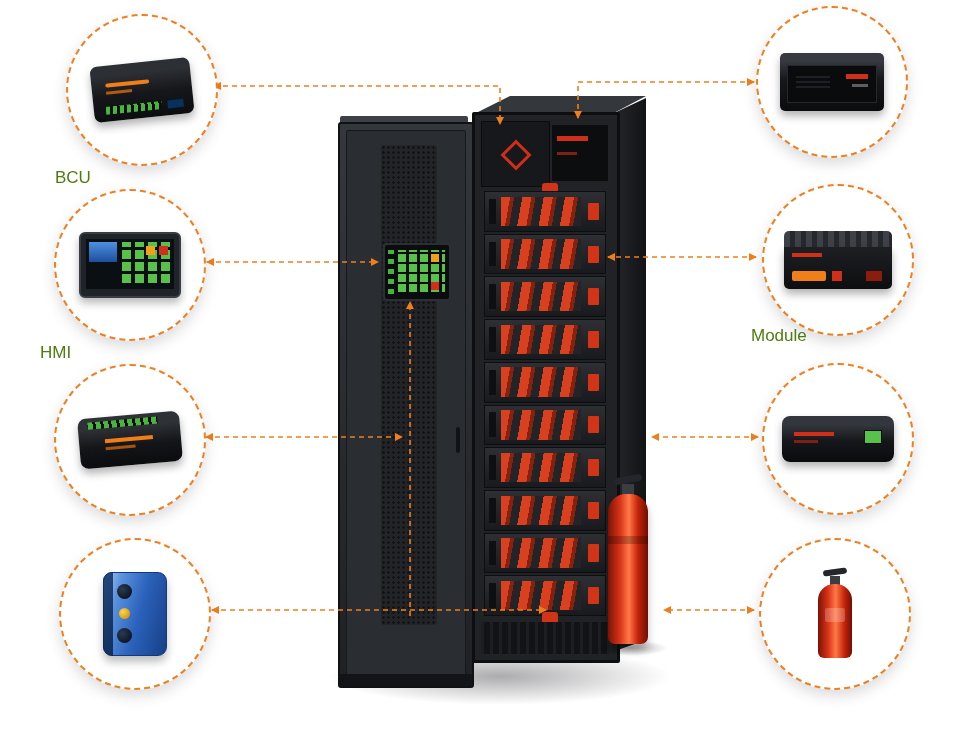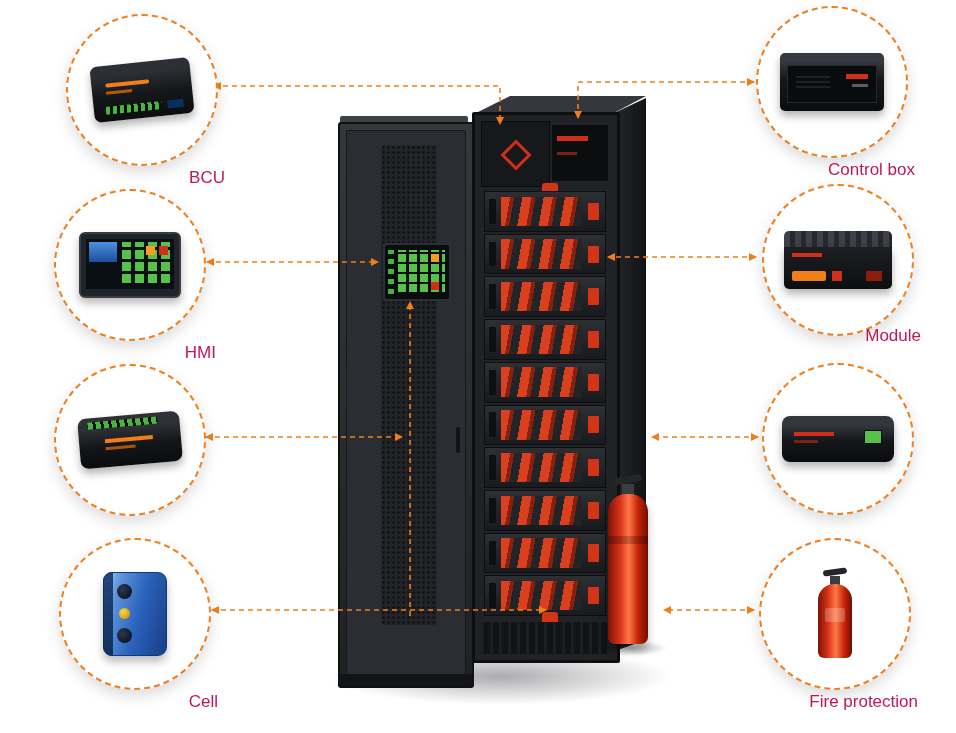--- a/index.html
+++ b/index.html
@@ -7,24 +7,24 @@
           font-family:"Liberation Sans",sans-serif;}
   .layer{position:absolute;inset:0;}
   .scene{z-index:1;}
   .arrows{z-index:5;pointer-events:none;}
   .callouts{z-index:8;}
 
   
   .comp-circle{position:absolute;width:148px;height:148px;border-radius:50%;background:#fff;
     border:2px dashed #ef8020;display:flex;align-items:center;justify-content:center;
     box-shadow:0 6px 14px rgba(60,60,70,.18);}
-  .comp-label{position:absolute;width:170px;text-align:right;font-size:17px;color:#be185d;}
+  .comp-label{position:absolute;width:170px;text-align:left;font-size:17px;color:#4d7c0f;}
 
   .c-bcu{left:66px;top:14px}   .l-bcu{left:55px;top:168px}
-  .c-hmi{left:54px;top:189px}  .l-hmi{left:46px;top:343px}
+  .c-hmi{left:54px;top:189px}  .l-hmi{left:40px;top:343px}
   .c-bmu{left:54px;top:364px}  .l-bmu{left:43px;top:518px}
   .c-cell{left:59px;top:538px} .l-cell{left:48px;top:692px}
   .c-ctrl{left:756px;top:6px}  .l-ctrl{left:745px;top:160px}
   .c-mod{left:762px;top:184px} .l-mod{left:751px;top:326px}
   .c-bau{left:762px;top:363px} .l-bau{left:751px;top:517px}
   .c-fire{left:759px;top:538px}.l-fire{left:748px;top:692px}
 
   
   .floor-shadow{position:absolute;left:322px;top:652px;width:356px;height:54px;
     background:radial-gradient(ellipse at 50% 45%,rgba(35,35,42,.38),rgba(35,35,42,0) 68%);}
@@ -325,33 +325,31 @@
 
     <div class="comp-circle c-cell">
       <div class="icon-cell">
         <div class="cell-body"></div>
         <div class="cell-edge"></div>
         <div class="cell-t1"></div>
         <div class="cell-t2"></div>
         <div class="cell-t3"></div>
       </div>
     </div>
-    <div class="comp-label l-cell">Cell</div>
 
     <div class="comp-circle c-ctrl">
       <div class="icon-ctrl">
         <div class="ctrl-body"></div>
         <div class="ctrl-panel">
           <div class="ctrl-slot"></div>
           <div class="ctrl-red"></div>
           <div class="ctrl-dots"></div>
         </div>
       </div>
     </div>
-    <div class="comp-label l-ctrl">Control box</div>
 
     <div class="comp-circle c-mod">
       <div class="icon-mod">
         <div class="mod-rib"></div>
         <div class="modi-body">
           <div class="modi-text"></div>
           <div class="modi-conn"></div>
           <div class="modi-red1"></div>
           <div class="modi-red2"></div>
         </div>
@@ -369,16 +367,15 @@
     </div>
 
     <div class="comp-circle c-fire">
       <div class="icon-fire">
         <div class="fire-lever"></div>
         <div class="fire-neck"></div>
         <div class="fire-body"></div>
         <div class="fire-label"></div>
       </div>
     </div>
-    <div class="comp-label l-fire">Fire protection</div>
 
   </div>
 </div>
 
 </body></html>

